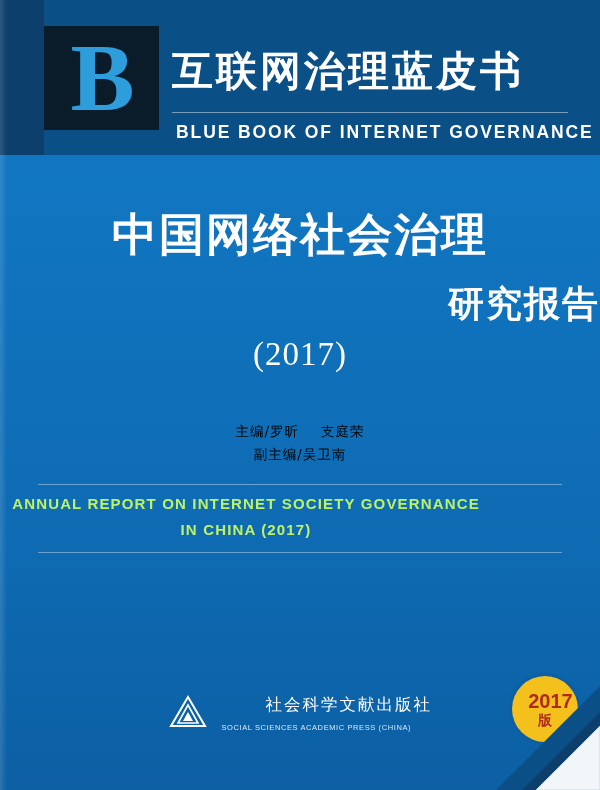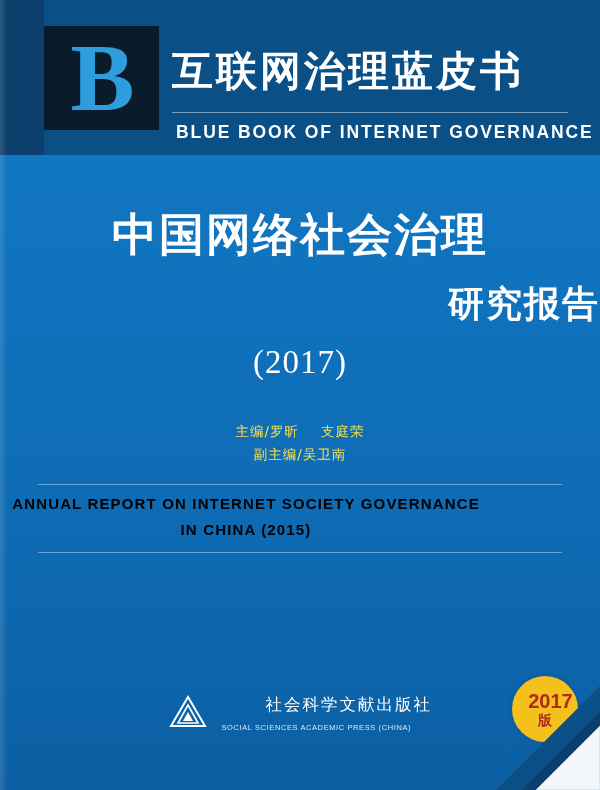--- a/index.html
+++ b/index.html
@@ -107,38 +107,38 @@
     width: 600px;
     text-align: right;
     font-family: "DejaVu Sans", sans-serif;
     font-weight: bold;
     font-size: 36px;
     letter-spacing: 2px;
     color: #ffffff;
   }
   .title-year {
     position: absolute;
-    left: 0; top: 344px;
+    left: 0; top: 336px;
     width: 600px;
     text-align: center;
     font-family: "Liberation Serif", serif;
     font-size: 33px;
     letter-spacing: 1px;
     color: #ffffff;
   }
 
   .editors {
     position: absolute;
     left: 0; top: 423px;
     width: 600px;
     text-align: center;
     font-family: "DejaVu Sans", sans-serif;
     font-size: 13.5px;
     letter-spacing: 1px;
-    color: #fde047;
+    color: #000000;
   }
   .editors .row2 {
     margin-top: 5px;
   }
   .editors .gap {
     display: inline-block;
     width: 22px;
   }
 
   .divider {
@@ -153,21 +153,21 @@
 
   .en-title {
     position: absolute;
     left: 0; top: 495px;
     width: 492px;
     text-align: center;
     font-family: "Liberation Sans", sans-serif;
     font-size: 15px;
     font-weight: bold;
     letter-spacing: 1.15px;
-    color: #000000;
+    color: #bef264;
   }
   .en-title .line2 {
     margin-top: 9px;
   }
 
   
   .publisher {
     position: absolute;
     left: 0; top: 694px;
     width: 600px;
@@ -279,21 +279,21 @@
       <span>主编/</span><span>罗昕</span><span class="gap"></span><span>支庭荣</span>
     </div>
     <div class="row2">
       <span>副主编/</span><span>吴卫南</span>
     </div>
   </div>
 
   <div class="divider top"></div>
   <div class="en-title">
     <div>ANNUAL REPORT ON INTERNET SOCIETY GOVERNANCE</div>
-    <div class="line2">IN CHINA (2015)</div>
+    <div class="line2">IN CHINA (2017)</div>
   </div>
   <div class="divider bottom"></div>
 
   <div class="publisher">
     <span class="pub-mark">
       <svg width="40" height="34" viewBox="0 0 40 34" aria-hidden="true">
         <path d="M20 2 L37 31 L3 31 Z" fill="none" stroke="#ffffff" stroke-width="2"></path>
         <path d="M20 10 L30 28 L10 28 Z" fill="none" stroke="#ffffff" stroke-width="1.6"></path>
         <path d="M20 17 L25 26 L15 26 Z" fill="#ffffff"></path>
       </svg>

